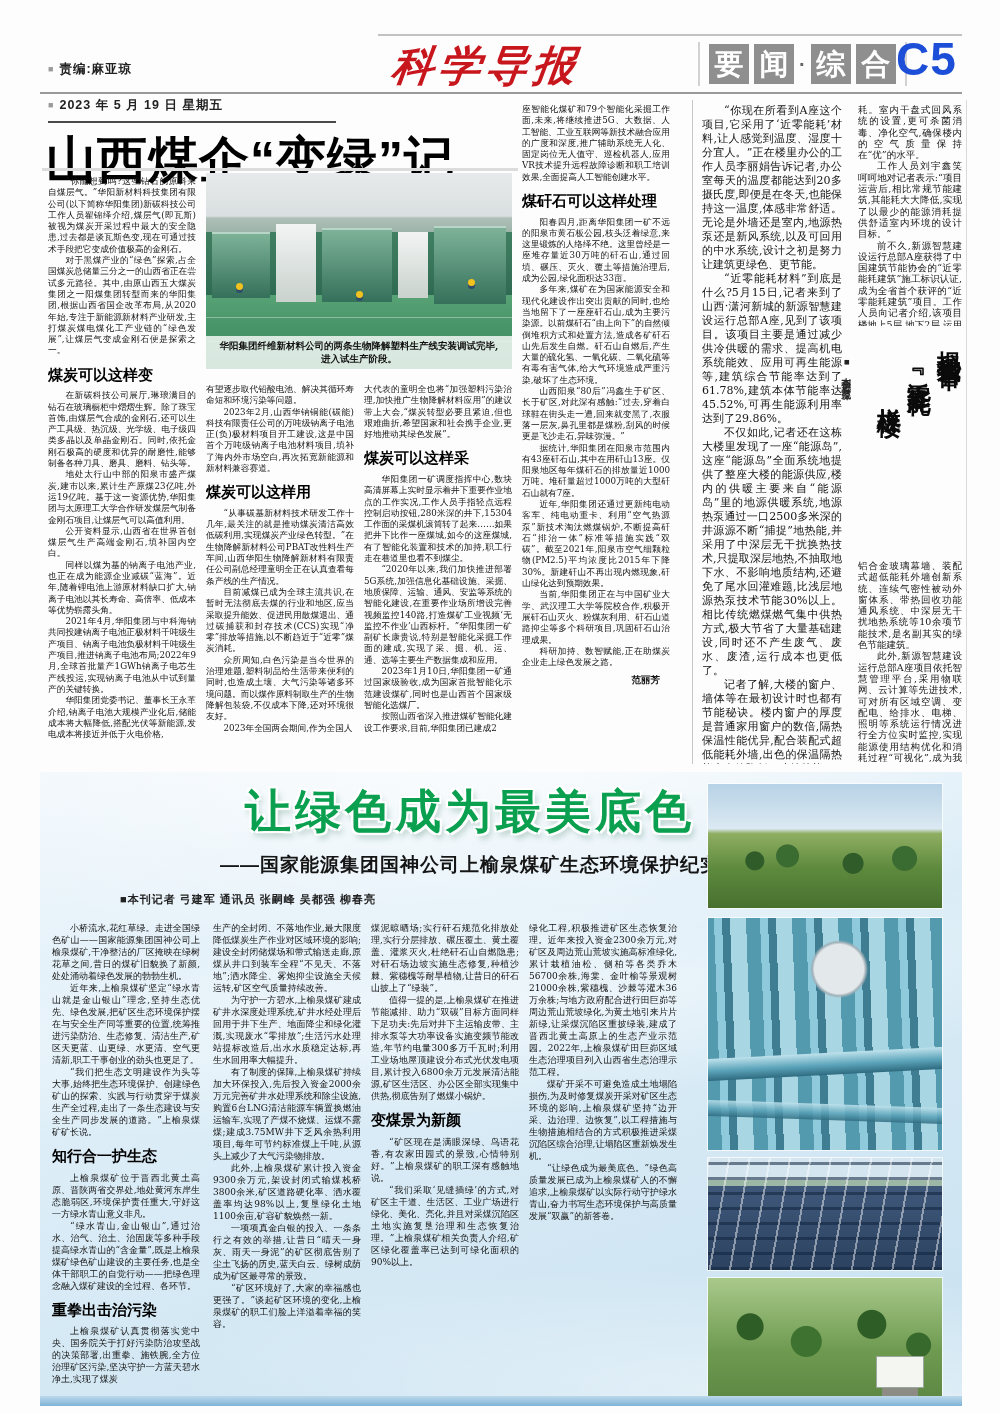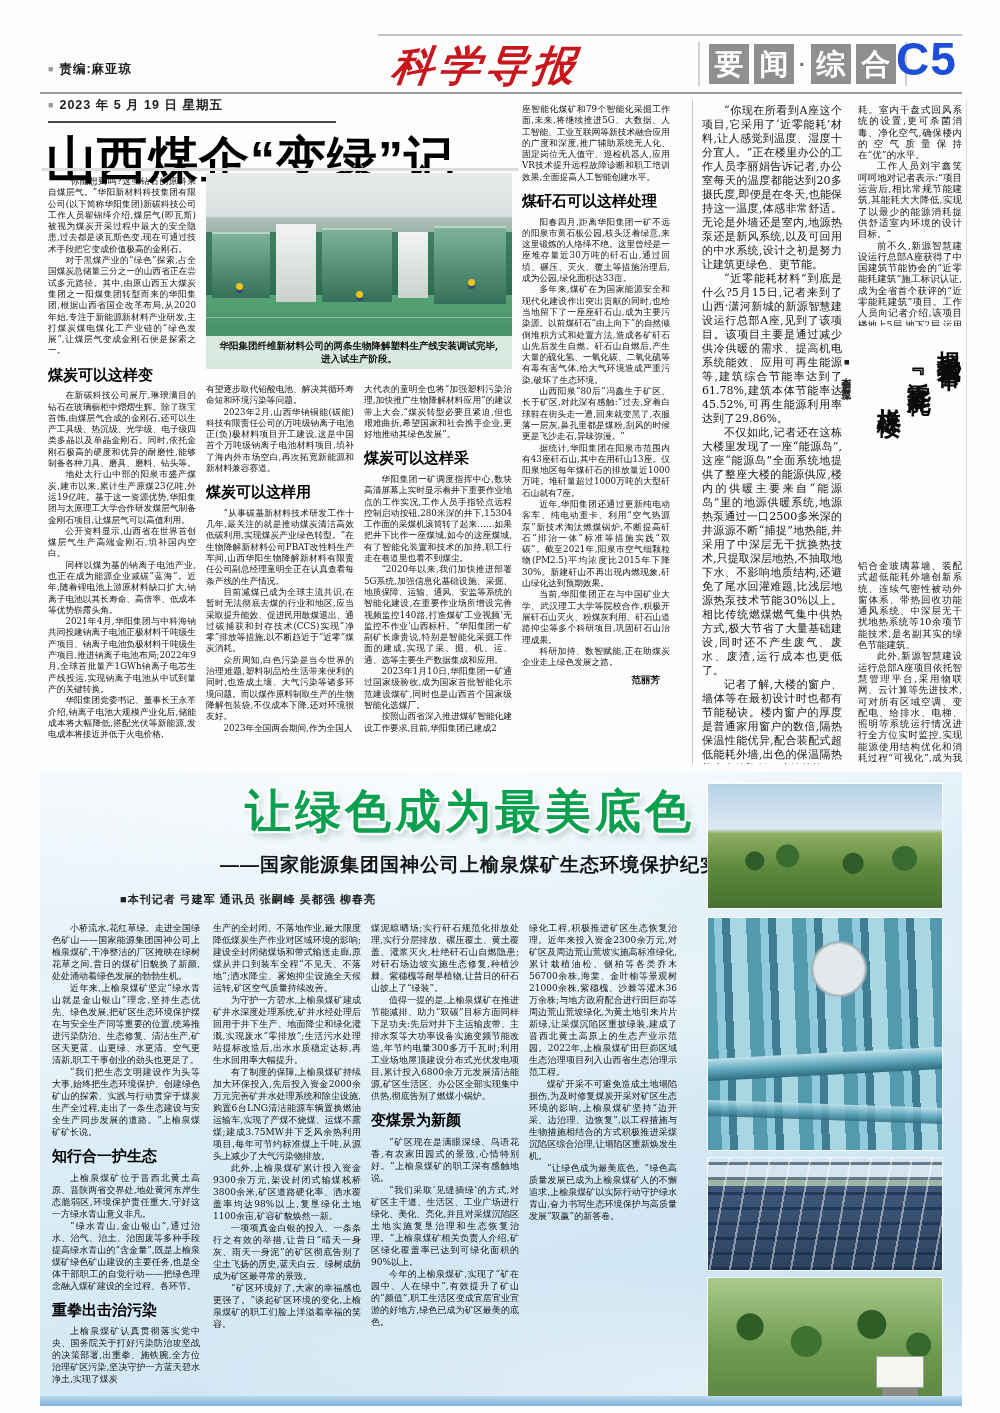--- a/index.html
+++ b/index.html
@@ -215,21 +215,20 @@
       <p class="p">此外,上榆泉煤矿累计投入资金9300余万元,架设封闭式输煤栈桥3800余米,矿区道路硬化率、洒水覆盖率均达98%以上,复垦绿化土地1100余亩,矿容矿貌焕然一新。</p>
       <p class="p">一项项真金白银的投入、一条条行之有效的举措,让昔日“晴天一身灰、雨天一身泥”的矿区彻底告别了尘土飞扬的历史,蓝天白云、绿树成荫成为矿区最寻常的景致。</p>
       <p class="p">“矿区环境好了,大家的幸福感也更强了。”谈起矿区环境的变化,上榆泉煤矿的职工们脸上洋溢着幸福的笑容。</p>
     </div>
   <div class="col a3 b3">
       <p class="pc">煤泥晾晒场;实行矸石规范化排放处理,实行分层排放、碾压覆土、黄土覆盖、灌浆灭火,杜绝矸石山自燃隐患;对矸石场边坡实施生态修复,种植沙棘、紫穗槐等耐旱植物,让昔日的矸石山披上了“绿装”。</p>
       <p class="p">值得一提的是,上榆泉煤矿在推进节能减排、助力“双碳”目标方面同样下足功夫:先后对井下主运输皮带、主排水泵等大功率设备实施变频节能改造,年节约电量300多万千瓦时;利用工业场地屋顶建设分布式光伏发电项目,累计投入6800余万元发展清洁能源,矿区生活区、办公区全部实现集中供热,彻底告别了燃煤小锅炉。</p>
       <div class="subhead">变煤景为新颜</div>
       <p class="p">“矿区现在是满眼深绿、鸟语花香,有农家田园式的景致,心情特别好。”上榆泉煤矿的职工深有感触地说。</p>
       <p class="p">“我们采取‘见缝插绿’的方式,对矿区主干道、生活区、工业广场进行绿化、美化、亮化,并且对采煤沉陷区土地实施复垦治理和生态恢复治理。”上榆泉煤矿相关负责人介绍,矿区绿化覆盖率已达到可绿化面积的90%以上。</p>
-      <p class="p">今年的上榆泉煤矿,实现了“矿在园中、人在绿中”,有效提升了矿山的“颜值”,职工生活区变成宜居宜业宜游的好地方,绿色已成为矿区最美的底色。</p>
     </div>
   <div class="col a3 b4">
       <p class="pc">绿化工程,积极推进矿区生态恢复治理。近年来投入资金2300余万元,对矿区及周边荒山荒坡实施高标准绿化,累计栽植油松、侧柏等各类乔木56700余株,海棠、金叶榆等景观树21000余株,紫穗槐、沙棘等灌木36万余株;与地方政府配合进行田巨峁等周边荒山荒坡绿化,为黄土地引来片片新绿,让采煤沉陷区重披绿装,建成了晋西北黄土高原上的生态产业示范园。2022年,上榆泉煤矿田巨峁区域生态治理项目列入山西省生态治理示范工程。</p>
       <p class="p">煤矿开采不可避免造成土地塌陷损伤,为及时修复煤炭开采对矿区生态环境的影响,上榆泉煤矿坚持“边开采、边治理、边恢复”,以工程措施与生物措施相结合的方式积极推进采煤沉陷区综合治理,让塌陷区重新焕发生机。</p>
       <p class="p">“让绿色成为最美底色。”绿色高质量发展已成为上榆泉煤矿人的不懈追求,上榆泉煤矿以实际行动守护绿水青山,奋力书写生态环境保护与高质量发展“双赢”的新答卷。</p>
     </div>
 
   <div class="ph ph1"></div>
   <div class="ph ph2">
     <div class="pipe" style="top:58%;transform:rotate(-3deg);"></div>

